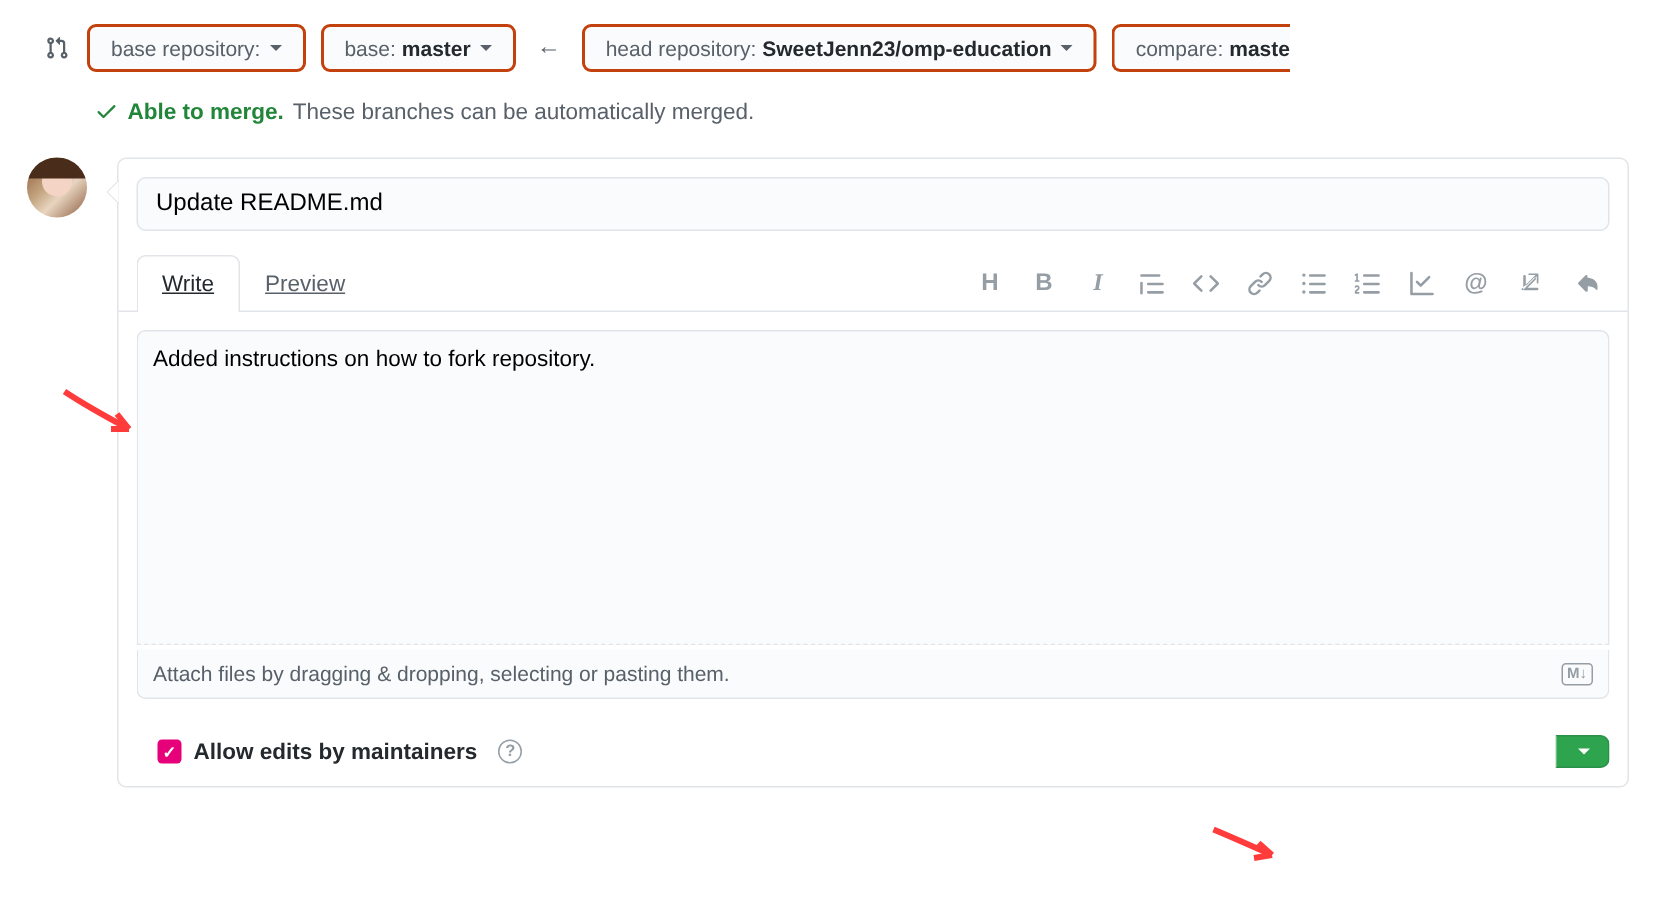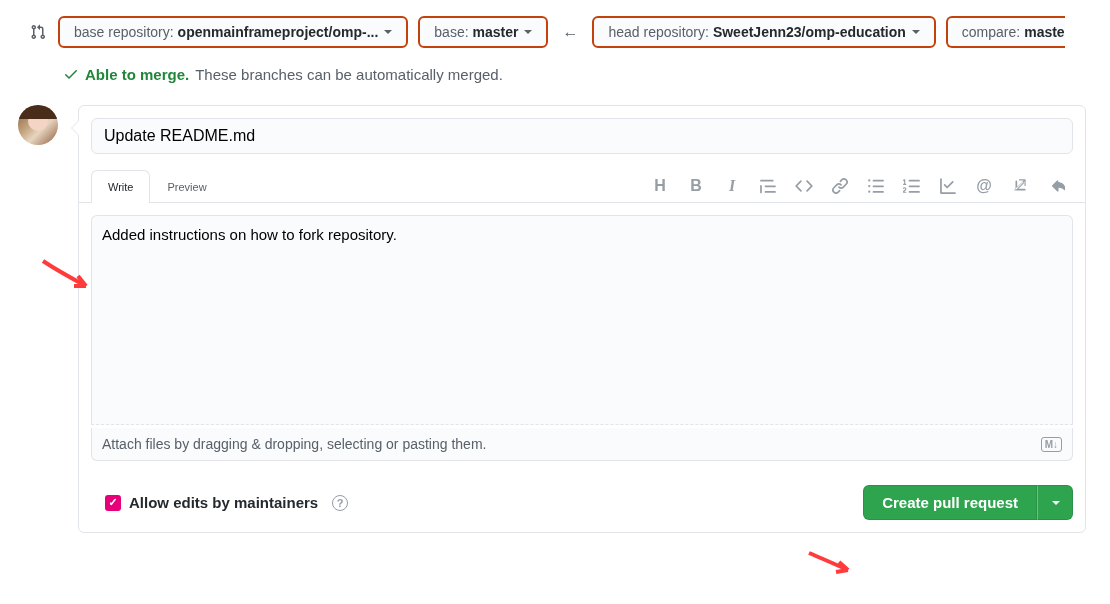--- a/index.html
+++ b/index.html
@@ -17,21 +17,21 @@
 .merge-msg { color: #586069; }
 .pr-body { display: flex; margin-top: 14px; padding-left: 18px; }
 .avatar { width: 40px; height: 40px; border-radius: 50%; background: linear-gradient(135deg, #8b5a3c 0%, #c4a580 40%, #e8d5c0 60%, #8b5a3c 100%); flex-shrink: 0; margin-right: 20px; position: relative; overflow: hidden; }
 .avatar::before { content: ''; position: absolute; top: 6px; left: 10px; width: 20px; height: 20px; background: #f4d4c4; border-radius: 50%; }
 .avatar::after { content: ''; position: absolute; top: 0; left: 0; right: 0; height: 14px; background: #4a2c1a; border-radius: 50% 50% 0 0; }
 .form-area { flex: 1; border: 1px solid #e1e4e8; border-radius: 6px; position: relative; margin-right: 24px; }
 .speech-tip { position: absolute; left: -8px; top: 14px; width: 0; height: 0; border-top: 8px solid transparent; border-bottom: 8px solid transparent; border-right: 8px solid #e1e4e8; }
 .speech-tip::after { content: ''; position: absolute; left: 1px; top: -7px; border-top: 7px solid transparent; border-bottom: 7px solid transparent; border-right: 7px solid #fff; }
 .title-input { width: calc(100% - 24px); margin: 12px; padding: 8px 12px; font-size: 16px; border: 1px solid #e1e4e8; border-radius: 6px; background: #fafbfc; }
 .tabs-row { display: flex; align-items: center; border-bottom: 1px solid #e1e4e8; padding: 0 12px; margin-top: 4px; }
-.tab { padding: 10px 16px; font-size: 11px; color: #586069; cursor: pointer; border: 1px solid transparent; border-bottom: none; border-radius: 6px 6px 0 0; margin-bottom: -1px; }
+.tab { padding: 10px 16px; font-size: 15px; color: #586069; cursor: pointer; border: 1px solid transparent; border-bottom: none; border-radius: 6px 6px 0 0; margin-bottom: -1px; text-decoration: underline; }
 .tab.active { background: #fff; border-color: #e1e4e8; color: #24292e; }
 .toolbar { margin-left: auto; display: flex; align-items: center; gap: 18px; color: #959da5; padding-right: 8px; }
 .tb-group { display: flex; gap: 18px; align-items: center; }
 .tb-icon { width: 18px; height: 18px; cursor: pointer; display: inline-flex; align-items: center; justify-content: center; }
 .tb-icon svg { width: 18px; height: 18px; fill: currentColor; }
 .tb-text { font-family: -apple-system, sans-serif; font-size: 16px; font-weight: 600; cursor: pointer; }
 .tb-italic { font-style: italic; font-family: Georgia, serif; }
 .comment-body { padding: 12px; }
 .textarea { width: 100%; min-height: 210px; border: 1px solid #e1e4e8; border-radius: 6px 6px 0 0; border-bottom: 1px dashed #e1e4e8; padding: 10px; font-size: 15px; resize: none; background: #fafbfc; font-family: Liberation Sans, sans-serif; }
 .attach-row { border: 1px solid #e1e4e8; border-top: none; border-radius: 0 0 6px 6px; padding: 8px 10px; font-size: 14px; color: #586069; display: flex; align-items: center; justify-content: space-between; background: #fafbfc; }
@@ -53,21 +53,20 @@
 
 <div class="top-section">
   <div class="branch-row">
     <span class="compare-icon">
       <svg viewBox="0 0 16 16" width="16" height="16" fill="currentColor">
           <path d="M7.177 3.073L9.573.677A.25.25 0 0110 .854v4.792a.25.25 0 01-.427.177L7.177 3.427a.25.25 0 010-.354zM3.75 2.5a.75.75 0 100 1.5.75.75 0 000-1.5zm-2.25.75a2.25 2.25 0 113 2.122v5.256a2.251 2.251 0 11-1.5 0V5.372A2.25 2.25 0 011.5 3.25zM11 2.5h-1V4h1a1 1 0 011 1v5.628a2.251 2.251 0 101.5 0V5A2.5 2.5 0 0011 2.5zm1 10.25a.75.75 0 111.5 0 .75.75 0 01-1.5 0zM3.75 12a.75.75 0 100 1.5.75.75 0 000-1.5z"></path>
         </svg>
     </span>
     <div class="selector">
       <span>base repository: </span>
-        <span class="bold">openmainframeproject/omp-...</span>
         <span class="caret"></span>
     </div>
     <div class="selector">
       <span>base: </span>
         <span class="bold">master</span>
         <span class="caret"></span>
     </div>
     <span class="arrow-left">←</span>
     <div class="selector">
       <span>head repository: </span>
@@ -160,21 +159,20 @@
         <span class="md-badge">M↓</span>
       </div>
     </div>
     <div class="footer-row">
       <div class="allow-edits">
         <span class="checkbox">✓</span>
         <span>Allow edits by maintainers</span>
         <span class="help-icon">?</span>
       </div>
       <div class="create-btn-group">
-        <button class="create-btn">Create pull request</button>
         <div class="create-dd">
             <span class="caret"></span>
           </div>
       </div>
     </div>
   </div>
 </div>
 
 <svg class="annotate-arrow arrow1" viewBox="0 0 60 40">
     <path d="M 5 5 Q 20 15 48 30" stroke="#ff3b3b" stroke-width="4" fill="none"></path>

